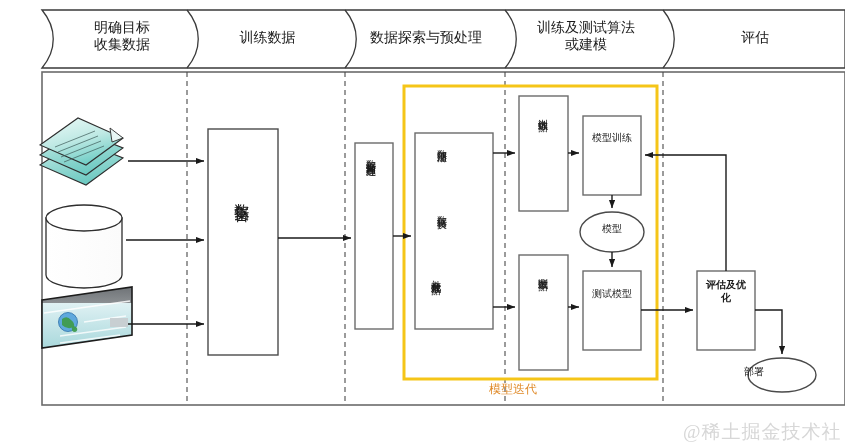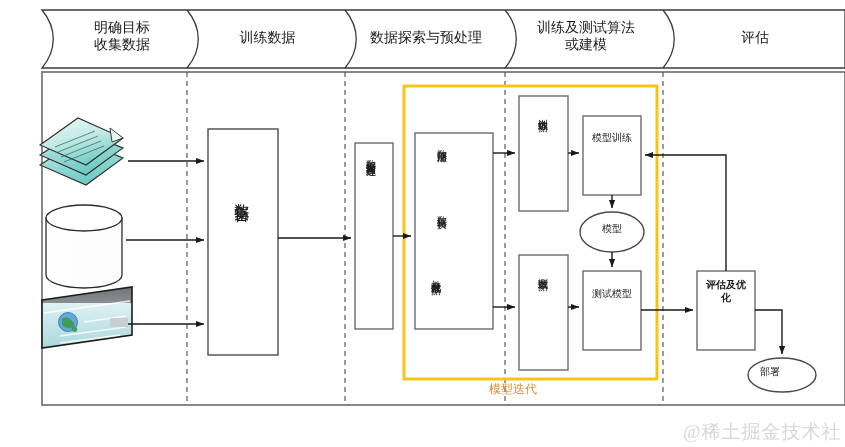--- a/index.html
+++ b/index.html
@@ -213,19 +213,19 @@
 
   <div class="vtxt smalllabel" style="left:536px; top:111px; height:86px;">训练数据</div>
   <div class="vtxt smalllabel" style="left:536px; top:270px; height:86px;">测试数据</div>
 
   <div class="htxt smalllabel" style="left:588px; top:131px; width:48px; line-height:1.35;">模型训练</div>
   <div class="htxt smalllabel" style="left:588px; top:223px; width:48px;">模型</div>
   <div class="htxt smalllabel" style="left:588px; top:287px; width:48px; line-height:1.35;">测试模型</div>
 
   <div class="htxt smalllabel" style="left:706px; top:278px; width:40px; line-height:1.3;font-weight:bold;">评估及优化</div>
 
-  <div class="htxt smalllabel" style="left:746px; top:366px; width:48px;">部署</div>
+  <div class="htxt smalllabel" style="left:730px; top:366px; width:48px;">部署</div>
 
   <div class="iter-label" style="left:489px; top:381px;text-align:right;">模型迭代</div>
 
   <div class="watermark" style="left:683px; top:419px;">@稀土掘金技术社区</div>
 
 </div>
 
 </body></html>

